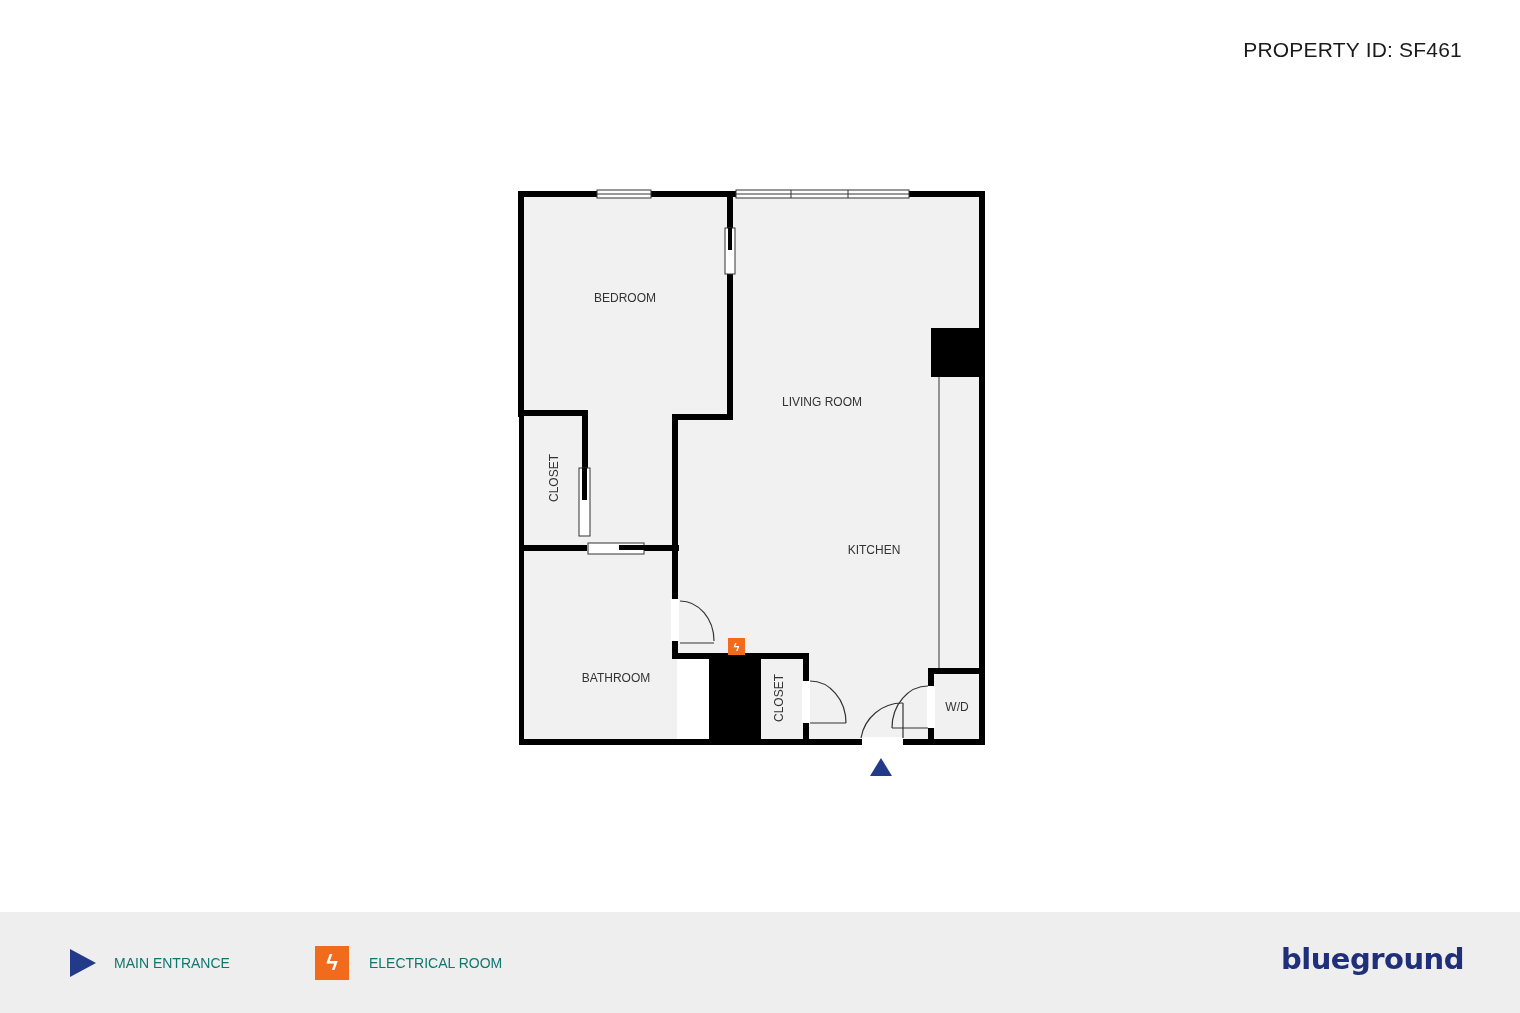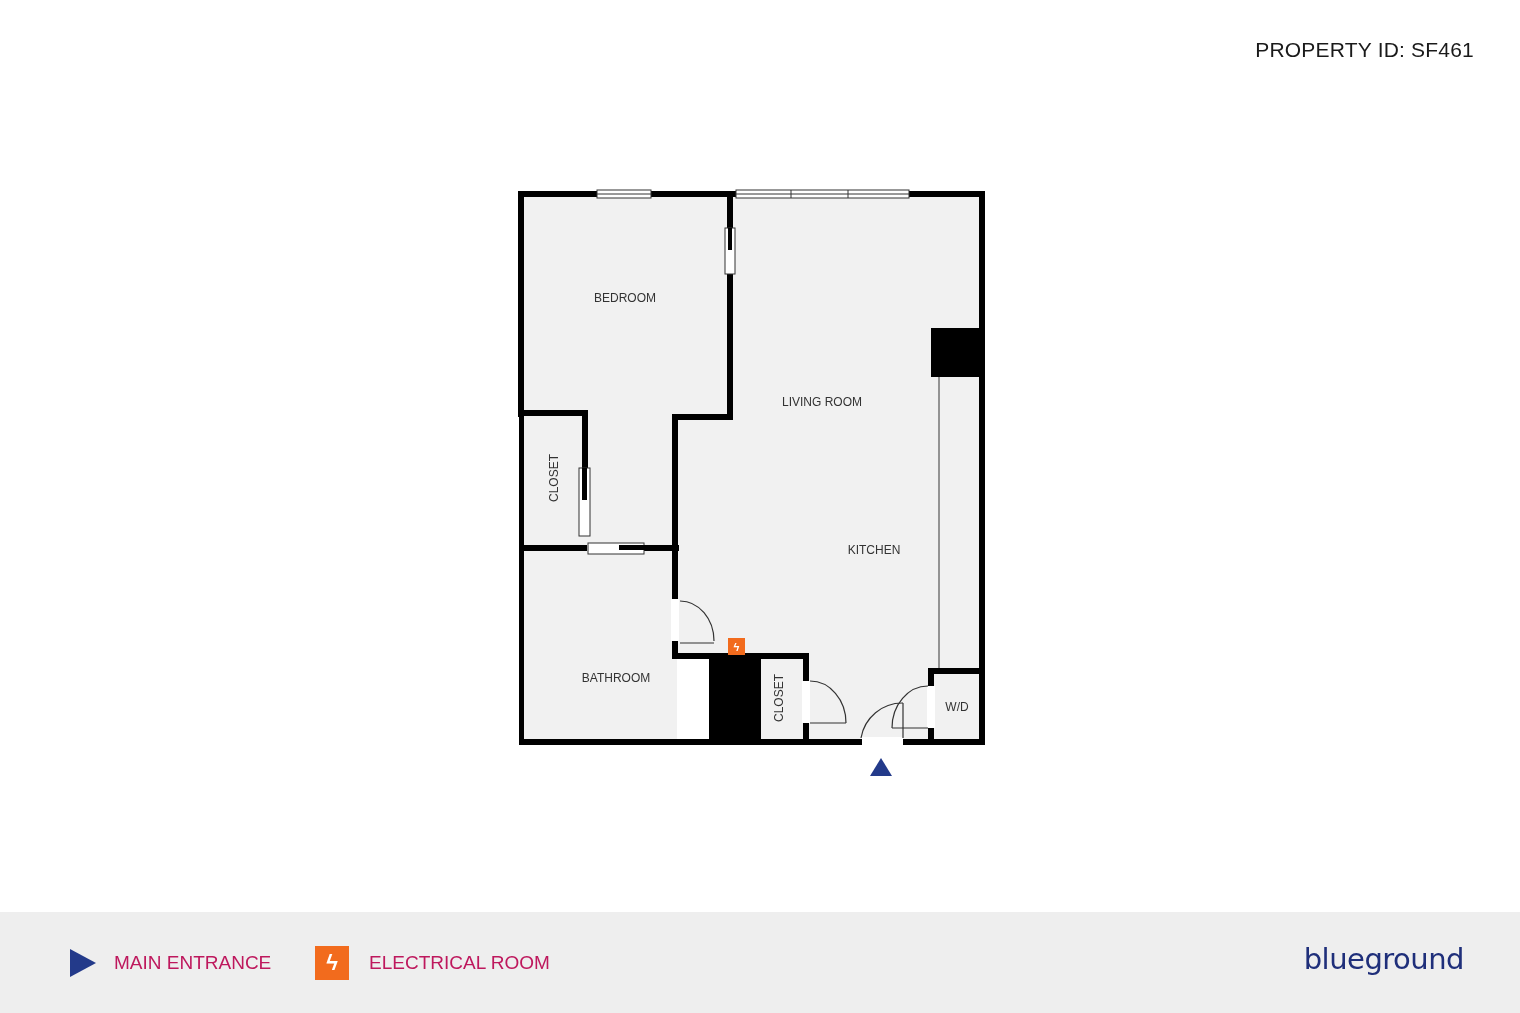--- a/index.html
+++ b/index.html
@@ -1,25 +1,25 @@
 <!DOCTYPE html>
 <html><head>
 <meta charset="utf-8">
 <style>
   html, body { margin:0; padding:0; }
   body { width:1520px; height:1013px; background:#ffffff; position:relative; overflow:hidden; font-family:"Liberation Sans", sans-serif; }
-  .prop-id { position:absolute; top:38px; right:46px; font-size:21px; color:#1a1a1a; letter-spacing:0.2px;text-align:right; }
+  .prop-id { position:absolute; top:38px; right:58px; font-size:21px; color:#1a1a1a; letter-spacing:0.2px;text-align:right; }
   .plan { position:absolute; left:0; top:0; }
   .room-label { font-family:"Liberation Sans", sans-serif; font-size:12px; fill:#333333; }
   .footer { position:absolute; left:0; top:912px; width:1520px; height:101px; background:#eeeeee; }
   .legend-item { position:absolute; top:0; height:101px; display:flex; align-items:center; }
-  .legend-text { font-size:19px; color:#be185d; }
+  .legend-text { font-size:14px; color:#0f766e; }
   .entrance-icon { width:0; height:0; border-top:14px solid transparent; border-bottom:14px solid transparent; border-left:26px solid #233a8a; margin-right:18px; }
   .elec-icon { width:34px; height:34px; background:#f26b1d; display:flex; align-items:center; justify-content:center; color:#fff; font-size:22px; font-weight:bold; margin-right:20px; }
-  .logo { position:absolute; right:56px; top:30px; font-size:29px; font-weight:normal; color:#1f2f7a; letter-spacing:-0.5px; font-family:"DejaVu Sans", sans-serif; }
+  .logo { position:absolute; right:56px; top:30px; font-size:29px; font-weight:bold; color:#1f2f7a; letter-spacing:-0.5px; font-family:"DejaVu Sans", sans-serif; }
 </style>
 </head>
 <body>
 
 <div class="prop-id">PROPERTY ID: SF461</div>
 
 <svg class="plan" width="1520" height="912" viewBox="0 0 1520 912">
 
   <g fill="#f1f1f1">
     <rect x="521" y="194" width="210" height="222"></rect>

